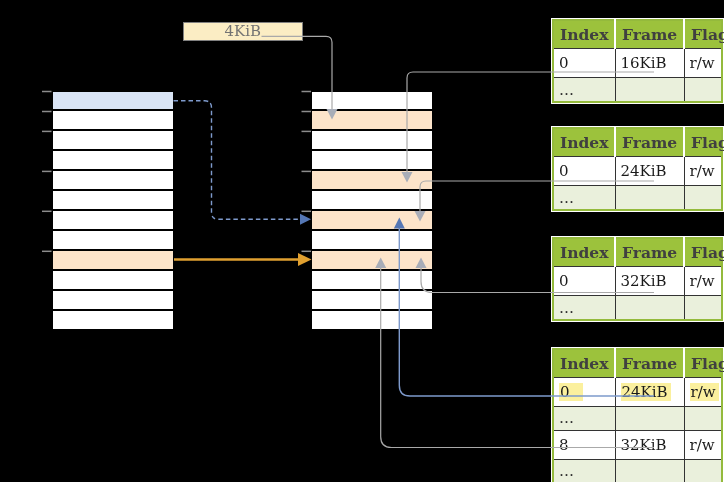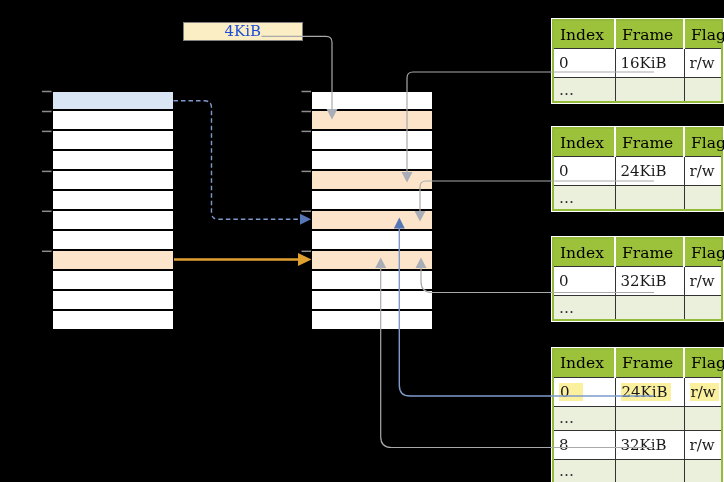--- a/index.html
+++ b/index.html
@@ -10,31 +10,31 @@
   
   .memcol{position:absolute;display:flex;flex-direction:column;gap:2px;background:#000;}
   .memrow{flex:1 1 auto;}
   .row-white{background:#ffffff;}
   .row-blue{background:var(--row-blue,#D9E4F5);}
   .row-orange{background:var(--row-orange,#FCE4CA);}
   
   .size-label{
     position:absolute;left:182.7px;top:22.3px;width:120px;height:19px;
     background:var(--cream,#FBEDC4);border:1px solid #808080;box-sizing:border-box;
-    text-align:center;font-size:15px;line-height:17px;color:#1d4ed8;z-index:2;
+    text-align:center;font-size:15px;line-height:17px;color:#737373;z-index:2;
   }
   
   .ptable{
     position:absolute;border-collapse:collapse;table-layout:fixed;width:171px;
     border:2px solid var(--border-green,#94BA3C);
     box-shadow:0 0 0 1px #ffffff;
     font-size:15px;color:#1a1a1a;z-index:2;background:#fff;
   }
   .ptable th{
-    background:var(--header-green,#9CC23C);color:#000000;font-weight:normal;
+    background:var(--header-green,#9CC23C);color:#404040;font-weight:bold;
     text-align:left;padding:0 0 0 6px;height:27px;font-size:15.5px;
     border-right:2px solid #ffffff;border-bottom:1px solid #333;
   }
   .ptable th:last-child{border-right:none;}
   .ptable th:nth-child(1){width:54px;}
   .ptable th:nth-child(2){width:61px;}
   .ptable td{
     background:#ffffff;border:1px solid #333;height:28px;
     padding:0 0 0 5px;vertical-align:middle;
   }

